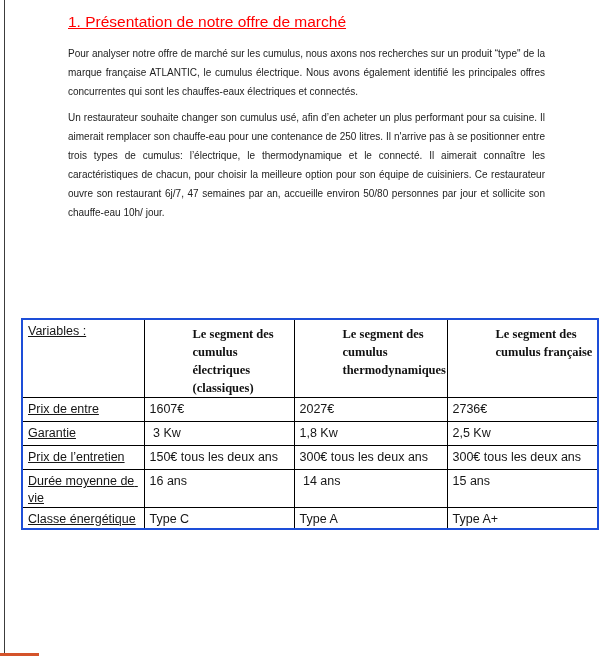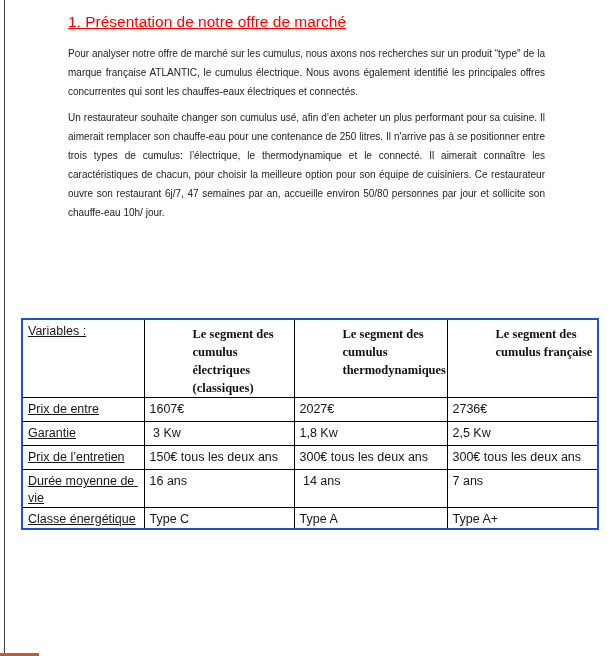--- a/index.html
+++ b/index.html
@@ -78,21 +78,21 @@
   <tr style="height:24px">
     <td class="lbl">Prix de l’entretien</td>
     <td>150€ tous les deux ans</td>
     <td>300€ tous les deux ans</td>
     <td>300€ tous les deux ans</td>
   </tr>
   <tr style="height:38px">
     <td class="lbl">Durée moyenne de vie</td>
     <td>16 ans</td>
     <td> 14 ans</td>
-    <td>7 ans</td>
+    <td>15 ans</td>
   </tr>
   <tr style="height:18px">
     <td class="lbl">Classe énergétique</td>
     <td>Type C</td>
     <td>Type A</td>
     <td>Type A+</td>
   </tr>
 </tbody>
   </table>
 

